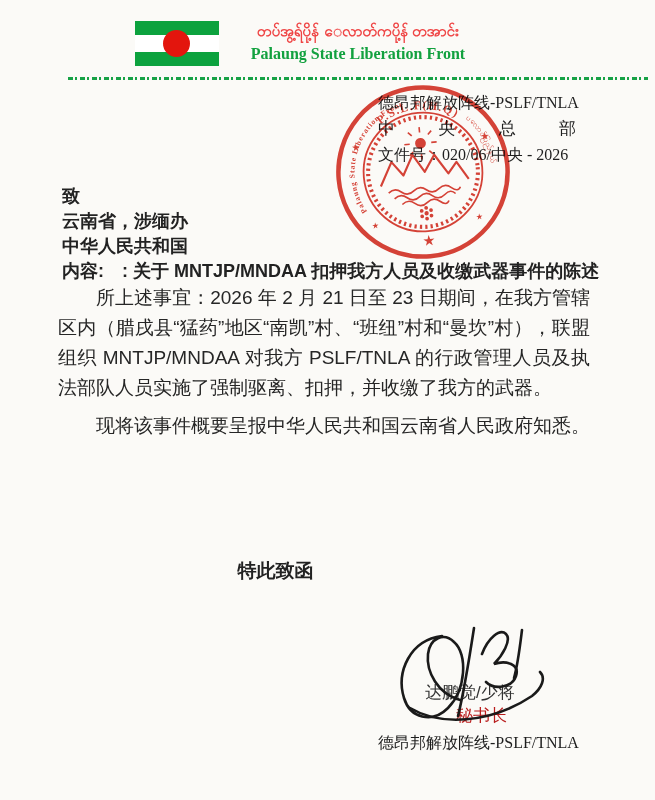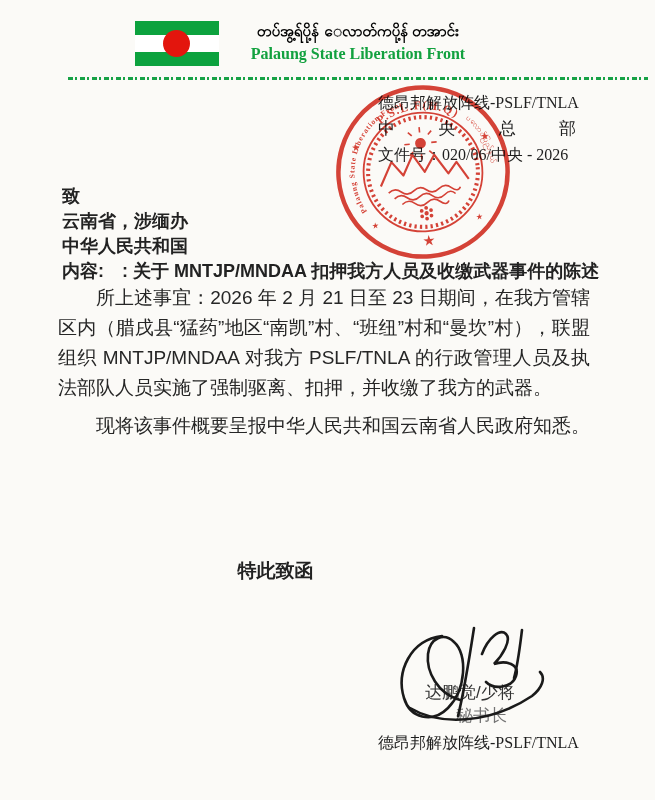--- a/index.html
+++ b/index.html
@@ -7,21 +7,21 @@
     position:relative;width:655px;height:800px;background:#fbfaf7;overflow:hidden;
     font-family:"Liberation Sans","DejaVu Sans",sans-serif;color:#262626;
   }
   
   #flag{position:absolute;left:135px;top:21px;width:84px;height:45px;}
   #flag .stripe-top{position:absolute;left:0;top:0;width:84px;height:14px;background:#0ca23e;}
   #flag .stripe-mid{position:absolute;left:0;top:14px;width:84px;height:17px;background:#ffffff;}
   #flag .stripe-bot{position:absolute;left:0;top:31px;width:84px;height:14px;background:#0ca23e;}
   #flag .disc{position:absolute;left:28px;top:9px;width:27px;height:27px;border-radius:50%;background:#e3150d;}
   #header-titles{position:absolute;left:232px;top:20px;width:252px;text-align:center;}
-  #burmese-title{color:#000000;font-weight:bold;font-size:15px;line-height:22px;white-space:nowrap;}
+  #burmese-title{color:#ef4444;font-weight:bold;font-size:15px;line-height:22px;white-space:nowrap;}
   #english-title{color:#12a13f;font-weight:bold;font-size:16px;line-height:24px;
     font-family:"Liberation Serif","DejaVu Serif",serif;white-space:nowrap;}
   #separator{position:absolute;left:68px;top:77px;width:580px;height:3px;
     background:repeating-linear-gradient(90deg,#17a246 0 5px,transparent 5px 7px,#17a246 7px 9px,transparent 9px 12px);}
   
   #letterhead{position:absolute;left:378px;top:90px;width:198px;font-size:16px;line-height:26px;
     color:#1f1f1f;font-family:"Liberation Serif","DejaVu Serif",serif;z-index:1;}
   #letterhead .nowrap{white-space:nowrap;}
   #hq-line{display:flex;justify-content:space-between;font-size:17px;}
   
@@ -33,21 +33,21 @@
   #subject-line{white-space:nowrap;}
   
   #body-text{position:absolute;left:58px;top:283px;width:542px;font-size:19px;line-height:30px;
     text-align:justify;color:#262626;}
   #body-text p{margin:0 10px 8px 0;text-indent:2em;}
   
   #closing{position:absolute;left:0;top:558px;width:521px;text-align:center;
     padding-left:30px;box-sizing:border-box;font-weight:bold;font-size:19px;color:#222;}
   
   #sig-name{position:absolute;left:425px;top:681px;font-size:17px;color:#333;z-index:1;}
-  #sig-title{position:absolute;left:456px;top:704px;font-size:17px;color:#737373;z-index:1;}
+  #sig-title{position:absolute;left:456px;top:704px;font-size:17px;color:#b91c1c;z-index:1;}
   #sig-ink{position:absolute;left:390px;top:620px;z-index:2;}
   #sig-org{position:absolute;left:378px;top:733px;font-size:16px;color:#1d1d1d;
     font-family:"Liberation Serif","DejaVu Serif",serif;white-space:nowrap;}
   .seal-text{font-family:"Liberation Serif","DejaVu Serif",serif;fill:#d3291c;}
 </style>
 </head>
 <body>
 
 <div id="page">
 

